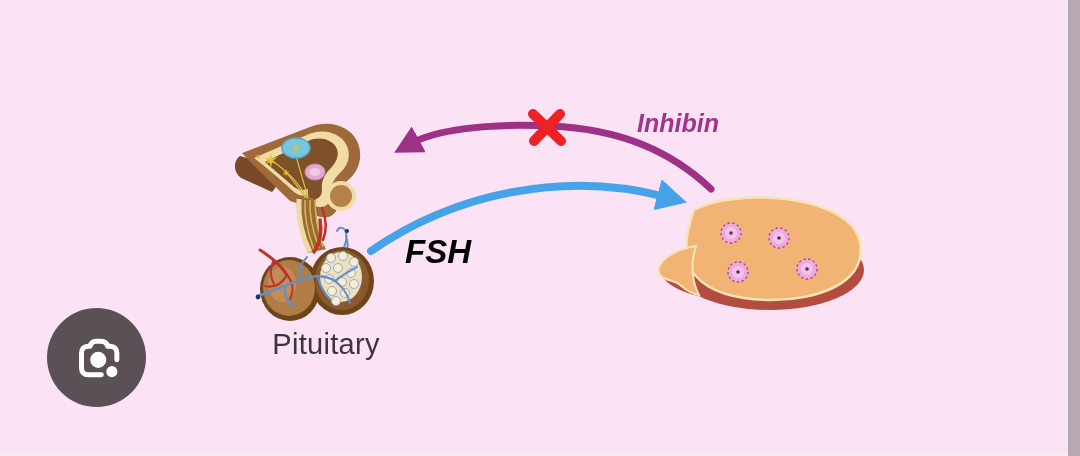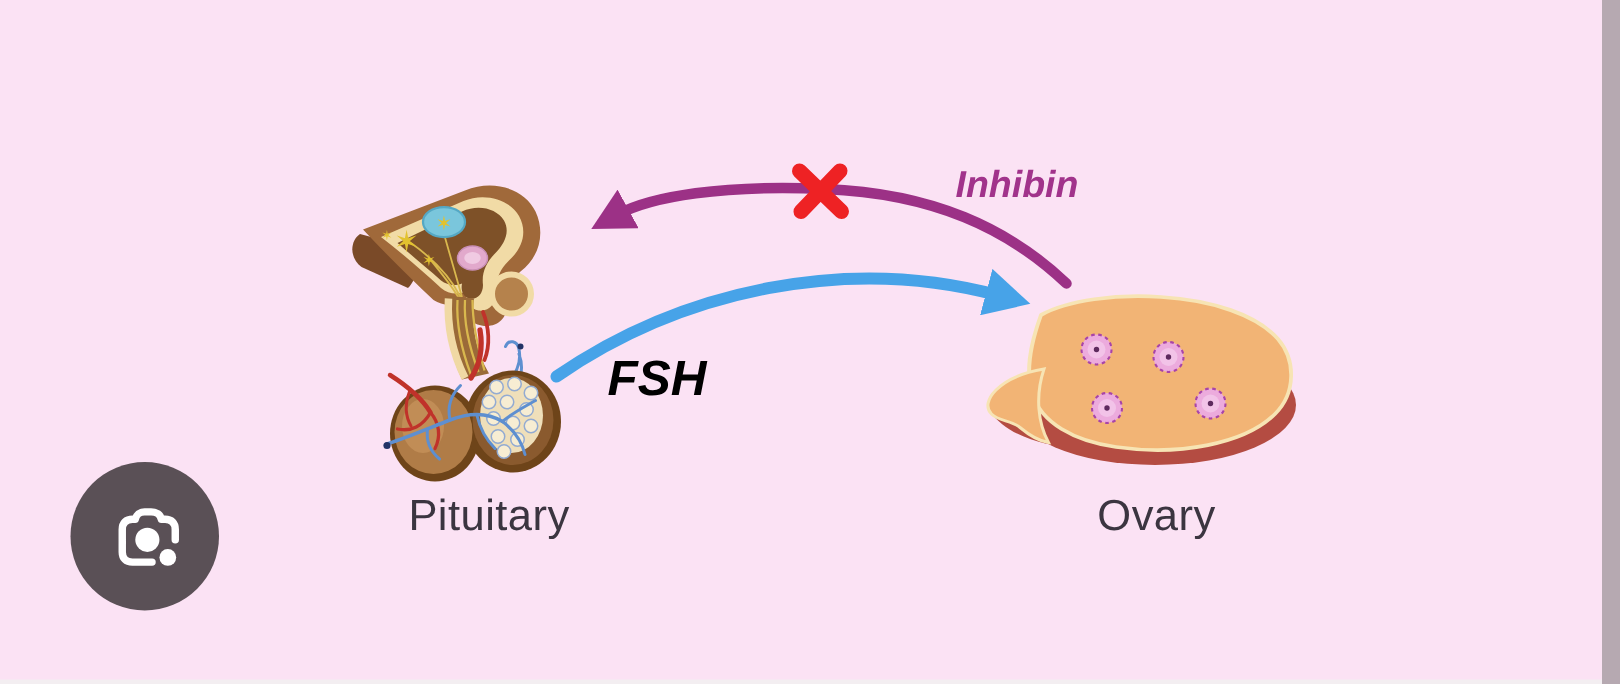--- a/index.html
+++ b/index.html
@@ -135,21 +135,20 @@
       <marker id="mInh" markerWidth="4.6" markerHeight="4.2" refX="1.1" refY="2.1" orient="auto">
         <path d="M0,0 L4,2.1 L0,4.2 Z" fill="#9C3186"></path>
       </marker>
     </defs>
     <path d="M371 251 C455 193,565 170,666 197" fill="none" stroke-width="8" stroke-linecap="round" marker-end="url(#mFsh)" stroke="#47A3E8"></path>
     <path d="M711 189 C672 152,622 129,550 126 C482 123,434 131,412 143" fill="none" stroke-width="7" stroke-linecap="round" marker-end="url(#mInh)" stroke="#9C3186"></path>
     <path d="M533 114 L561 141 M560 114 L534 141" fill="none" stroke-width="10" stroke-linecap="round" stroke="#EE2224"></path>
   </svg>
 
   <div class="lbl lbl-node" id="lbl-pituitary">Pituitary</div>
-  <div class="lbl lbl-node" id="lbl-ovary">Ovary</div>
   <div class="lbl lbl-hormone" id="lbl-fsh">FSH</div>
   <div class="lbl lbl-hormone" id="lbl-inhibin">Inhibin</div>
 
   <button class="lens-btn" aria-label="Search with Google Lens">
     <svg viewBox="0 0 100 100">
       <path d="M82,53 L82,42 C82,35 78,31 71,31 L67,31 C66,26 62,23 56,23 L49,23 C44,23 40,26 39,31 L36,31 C29,31 25,35 25,42 L25,66 C25,73 29,77 36,77 L57,77" fill="none" stroke="#FFFFFF" stroke-width="8" stroke-linecap="round" stroke-linejoin="round"></path>
       <circle cx="52" cy="53" r="13" fill="#FFFFFF"></circle>
       <circle cx="74" cy="72" r="9" fill="#FFFFFF"></circle>
     </svg>
   </button>

